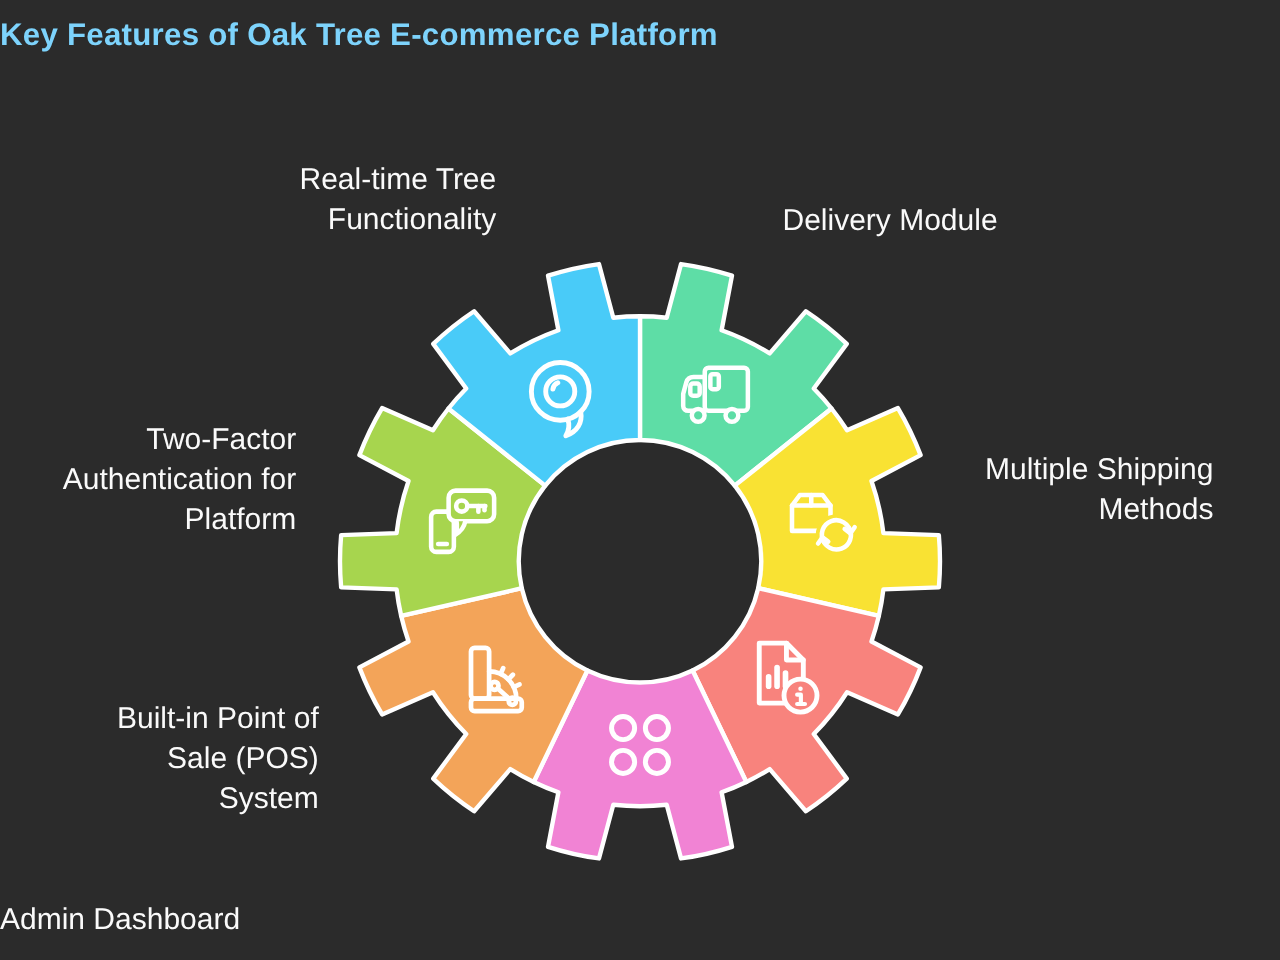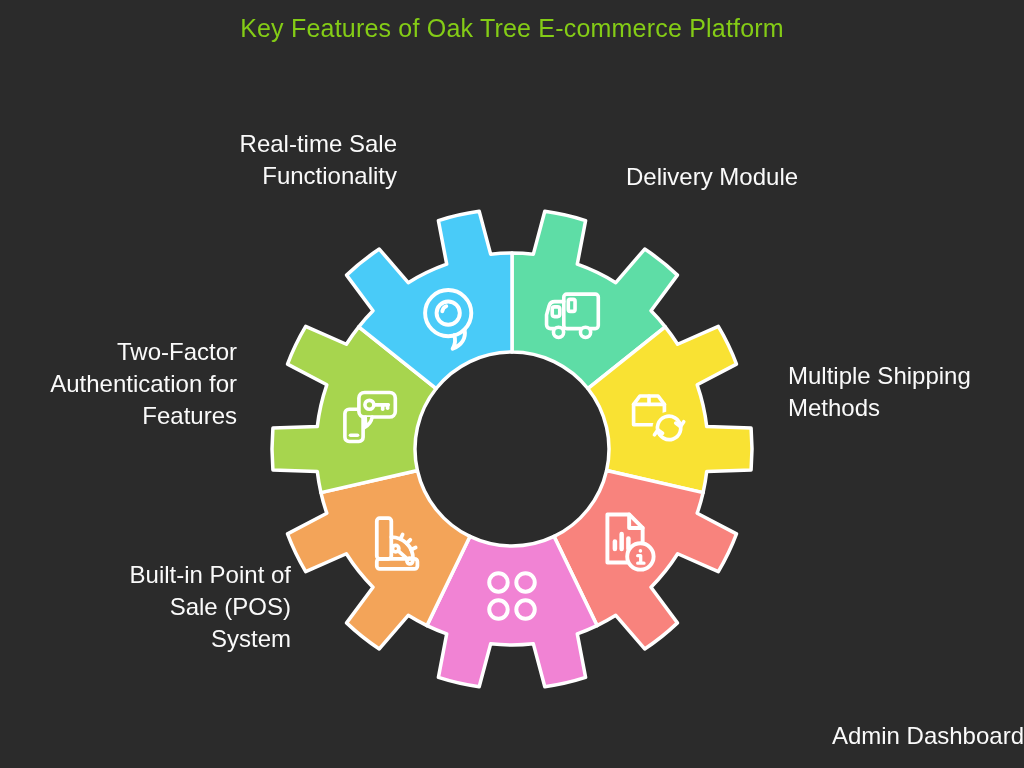--- a/index.html
+++ b/index.html
@@ -1,26 +1,26 @@
 <!DOCTYPE html>
 <html><head>
 <meta charset="utf-8">
 <style>
   html,body{margin:0;padding:0;width:1024px;height:768px;background:#2b2b2b;overflow:hidden;}
   .stage{position:relative;width:1024px;height:768px;font-family:"Liberation Sans",sans-serif;}
-  .title{position:absolute;top:14px;left:0;width:100%;text-align:center;margin:0;
-         font-size:25px;font-weight:400;color:#84cc16;letter-spacing:.2px;}
+  .title{position:absolute;top:14px;left:0;width:100%;margin:0;
+         font-size:25px;font-weight:700;color:#7dd3fc;letter-spacing:.2px;}
   #gear-svg{position:absolute;left:0;top:0;}
   #gear-segments path{stroke:#ffffff;stroke-width:3.5;stroke-linejoin:round;}
-  .label{position:absolute;color:#fafafa;font-size:24px;line-height:32px;white-space:pre-line;font-weight:400;}
+  .label{position:absolute;color:#fafafa;font-size:24px;line-height:32px;white-space:pre-line;font-weight:400;text-align:right;}
   .pos-0{left:626px;top:161px;}
   .pos-1{left:788px;top:360px;}
   .pos-2{left:739px;top:558px;}
-  .pos-3{left:0;top:720px;width:1024px;text-align:right;}
-  .pos-4{right:733px;top:559px;text-align:right;}
+  .pos-3{left:0;top:720px;width:1024px;text-align:left;}
+  .pos-4{right:769px;top:559px;text-align:right;}
   .pos-5{right:787px;top:336px;text-align:right;}
   .pos-6{right:627px;top:128px;text-align:right;}
 </style>
 </head>
 <body>
 
 <div class="stage">
 
   <h1 class="title">Key Features of Oak Tree E-commerce Platform</h1>
 
@@ -108,17 +108,17 @@
 
   <div class="label pos-0">Delivery Module</div>
   <div class="label pos-1">Multiple Shipping
 Methods</div>
   <div class="label pos-3">Admin Dashboard</div>
   <div class="label pos-4">Built-in Point of
 Sale (POS)
 System</div>
   <div class="label pos-5">Two-Factor
 Authentication for
-Features</div>
-  <div class="label pos-6">Real-time Sale
+Platform</div>
+  <div class="label pos-6">Real-time Tree
 Functionality</div>
 
 </div>
 
 </body></html>

